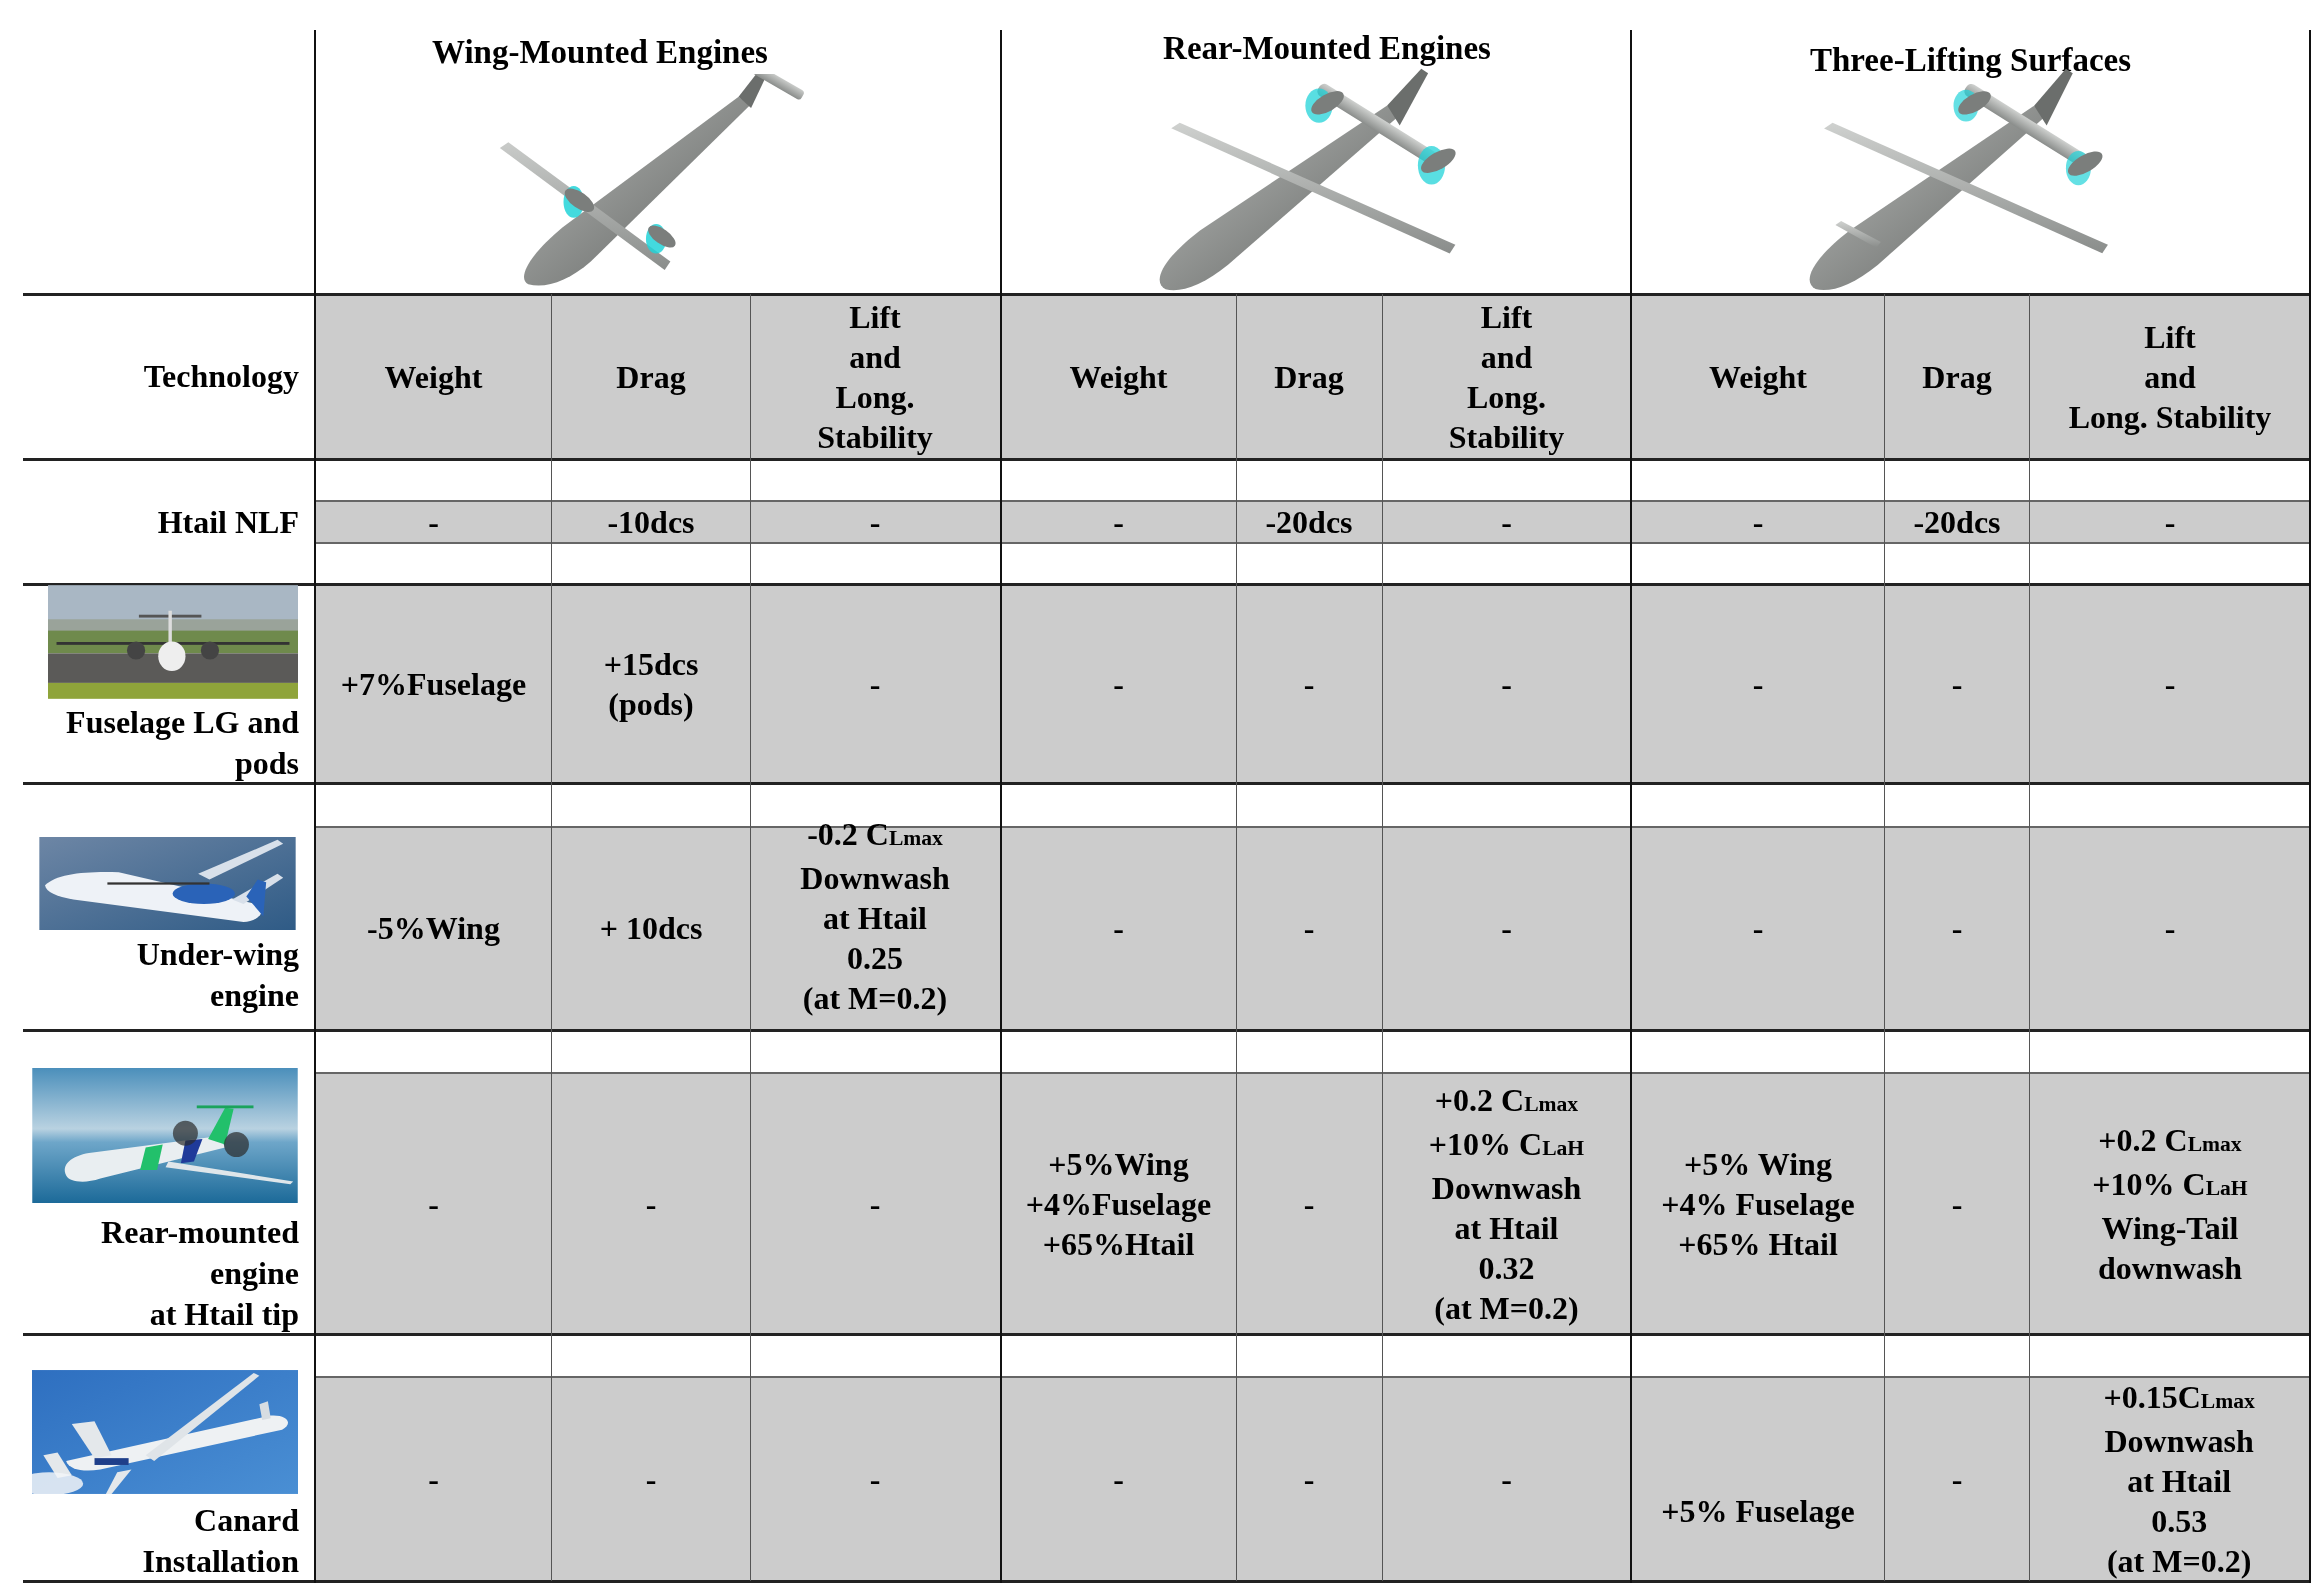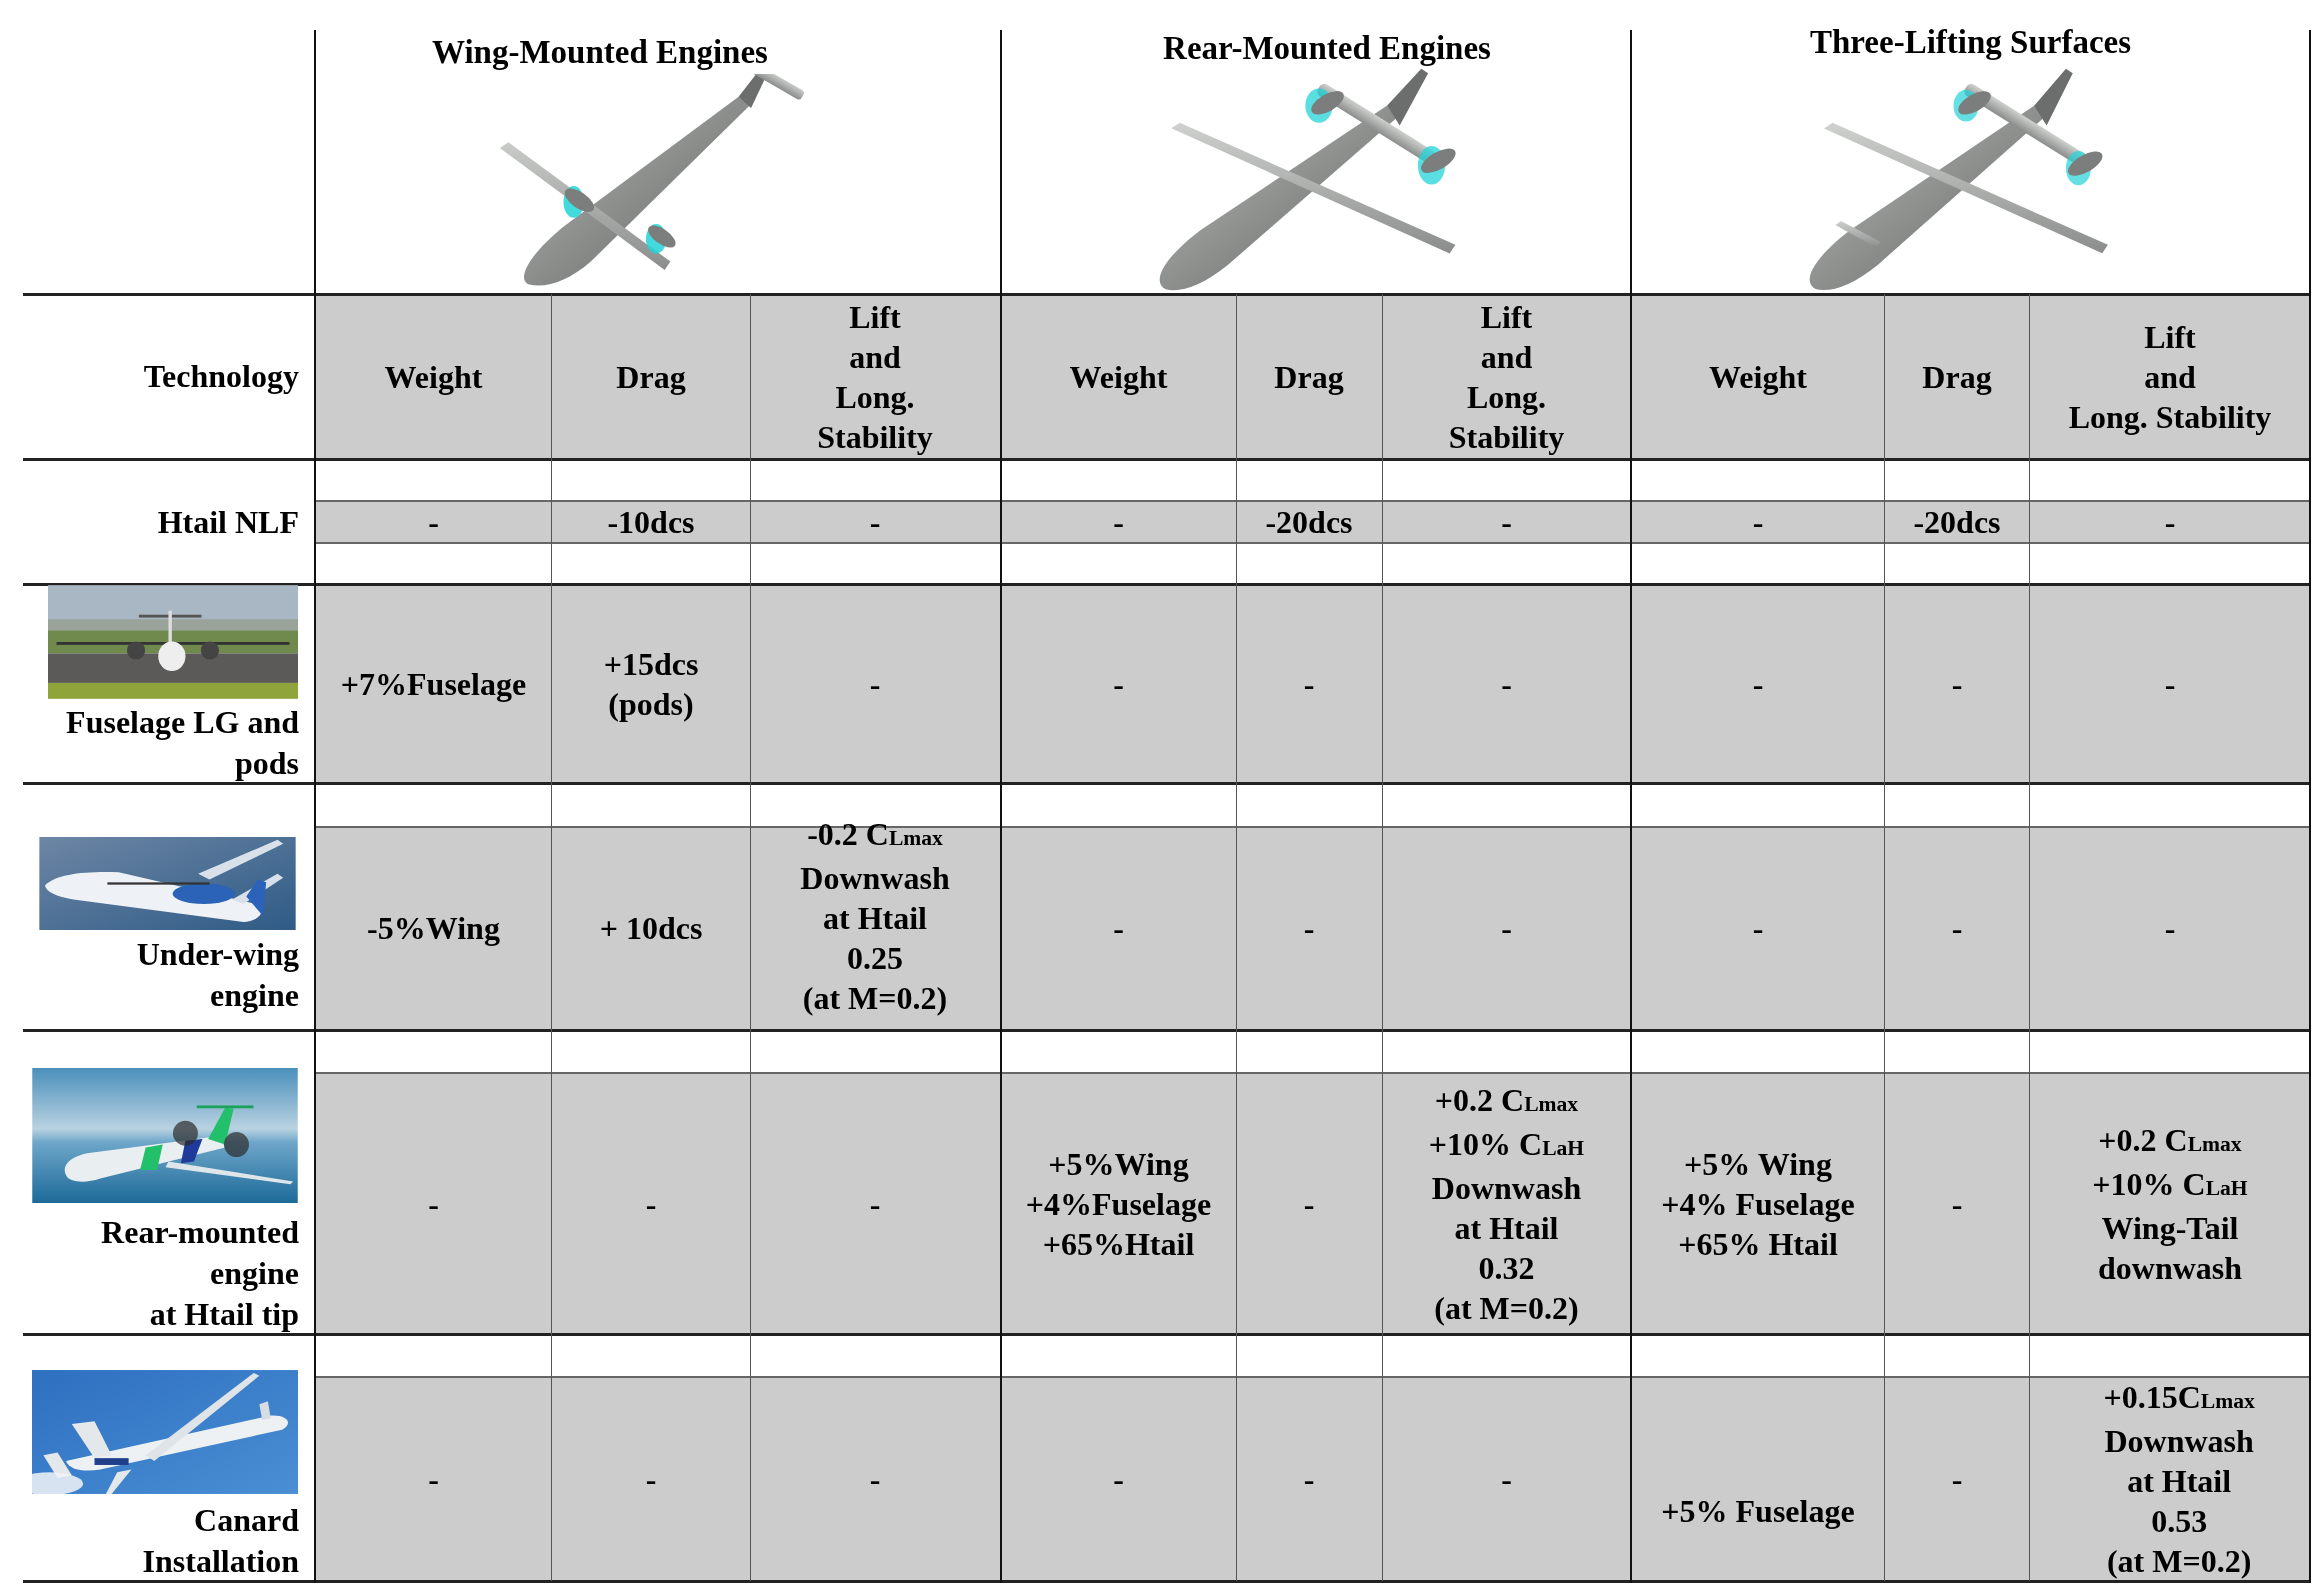--- a/index.html
+++ b/index.html
@@ -53,21 +53,21 @@
   <div class="vthin" style="left:1236px;top:294px;height:1287px;"></div>
   <div class="vthin" style="left:1382px;top:294px;height:1287px;"></div>
   <div class="vline" style="left:1630px;top:29.6px;height:1553px;"></div>
   <div class="vthin" style="left:1884px;top:294px;height:1287px;"></div>
   <div class="vthin" style="left:2029px;top:294px;height:1287px;"></div>
   <div class="vline" style="left:2309px;top:29.6px;height:1553px;"></div>
 </div>
 
 <div class="title" style="left:316px;top:34px;width:568px;">Wing-Mounted Engines</div>
 <div class="title" style="left:1001px;top:29.6px;width:652px;">Rear-Mounted Engines</div>
-<div class="title" style="left:1632px;top:24px;width:677px;">Three-Lifting Surfaces</div>
+<div class="title" style="left:1632px;top:42px;width:677px;">Three-Lifting Surfaces</div>
 
 <div class="abs" style="left:494px;top:74px;width:330px;height:216px;">
   <svg width="330" height="216" viewBox="0 0 580 380">
     <defs>
       <linearGradient id="gf1" x1="0" y1="0" x2="1" y2="1">
           <stop offset="0" stop-color="#b8bab8"></stop>
           <stop offset="1" stop-color="#5e615f"></stop>
         </linearGradient>
       <linearGradient id="gw1" x1="0" y1="0" x2="0" y2="1">
           <stop offset="0" stop-color="#c9cbc9"></stop>

